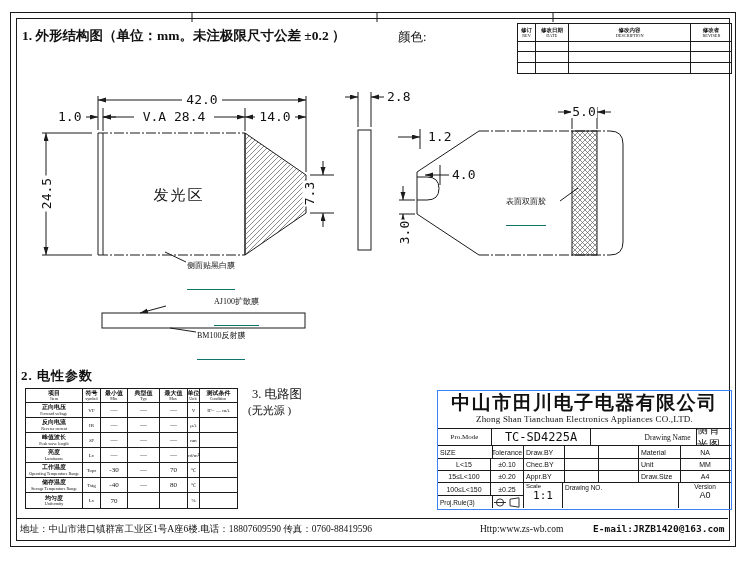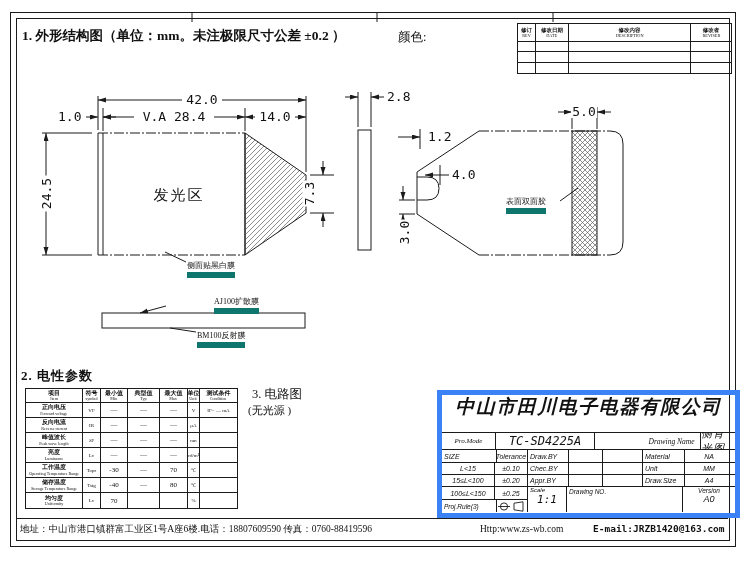--- a/index.html
+++ b/index.html
@@ -5,22 +5,22 @@
   html,body{margin:0;padding:0;background:#fff;}
   .page{position:relative;width:750px;height:569px;background:#fff;overflow:hidden;
         font-family:"Liberation Serif",serif;color:#111;}
   .frame-outer{position:absolute;left:10px;top:12px;width:724px;height:533px;border:1px solid #1b1b1b;}
   .frame-inner{position:absolute;left:16px;top:18px;width:712px;height:521px;border:1px solid #1b1b1b;}
   svg.cad{position:absolute;left:0;top:0;pointer-events:none;}
   .t{position:absolute;white-space:nowrap;line-height:1.1;}
   .dim{position:absolute;font:13px "DejaVu Sans Mono",monospace;color:#111;background:#fff;
        text-align:center;line-height:13px;white-space:nowrap;}
   .vdim{transform:rotate(-90deg);transform-origin:center center;}
-  .note{position:absolute;font:8px "Liberation Serif",serif;color:#111;border-bottom:6px solid #0f766e;
-        padding-bottom:1px;white-space:nowrap;}
+  .note{position:absolute;font:8px "Liberation Serif",serif;color:#111;border-bottom:1px solid #0f766e;
+        padding-bottom:18px;white-space:nowrap;}
   .sec1{left:22px;top:29px;font-size:13.5px;font-weight:bold;}
   .clr{left:398px;top:31px;font-size:12.5px;}
   .sec2{left:21px;top:369px;font-size:13px;font-weight:bold;letter-spacing:1px;}
   .sec3{left:252px;top:388px;font-size:12.5px;text-align:right;}
   .sec3b{left:248px;top:404px;font-size:11px;}
   .area-label{left:148px;top:187px;width:62px;text-align:center;font-size:15px;letter-spacing:2px;}
 
   
   .rt{position:absolute;left:517px;top:23px;width:213px;height:49px;border:1px solid #1b1b1b;
       display:grid;grid-template-columns:18px 33px 122px 1fr;grid-template-rows:18px 1fr 1fr 1fr;}
@@ -38,21 +38,21 @@
   .et>div{border-right:1px solid #1b1b1b;border-bottom:1px solid #1b1b1b;overflow:hidden;
           display:flex;flex-direction:column;align-items:center;justify-content:center;
           font-size:7px;font-family:"Liberation Serif",serif;}
   .et>div:nth-child(7n){border-right:none;}
   .et>div:nth-child(n+50){border-bottom:none;}
   .et .cn{font-size:6px;font-weight:bold;line-height:6.5px;white-space:nowrap;}
   .et .en{font-size:4.5px;line-height:5px;white-space:nowrap;transform:scale(.92);}
   .et .sm{font-size:5px;}
 
   
-  .tb{position:absolute;left:437px;top:390px;width:293px;height:118px;border:5px solid #3b82f6;font-style:italic;}
+  .tb{position:absolute;left:437px;top:390px;width:293px;height:118px;border:1px solid #3b82f6;}
   .tb-co{height:37px;border-bottom:1px solid #1b1b1b;text-align:center;}
   .tb-cn{font-size:19px;font-weight:bold;letter-spacing:1.5px;line-height:23px;font-family:"Liberation Sans",sans-serif;}
   .tb-en{font-size:9px;line-height:11px;letter-spacing:.2px;}
   .tb-mode{height:16px;border-bottom:1px solid #1b1b1b;display:flex;}
   .tb-mode>div{border-right:1px solid #1b1b1b;display:flex;align-items:center;justify-content:center;overflow:hidden;}
   .tb-mode>div:last-child{border-right:none;}
   .tbg{position:relative;height:63px;}
   .tbg .c{position:absolute;border-right:1px solid #1b1b1b;border-bottom:1px solid #1b1b1b;
           overflow:hidden;font-size:7px;font-family:"Liberation Sans",sans-serif;
           display:flex;align-items:center;}
@@ -308,20 +308,21 @@
     <div>70</div>
     <div></div>
     <div></div>
     <div class="sm">%</div>
     <div class="sm"></div>
   </div>
 
   <div class="tb">
     <div class="tb-co">
       <div class="tb-cn">中山市田川电子电器有限公司</div>
+      <div class="tb-en">Zhong Shan Tianchuan Electronics Appliances CO.,LTD.</div>
     </div>
     <div class="tb-mode">
       <div style="width:53px;font-size:7px;">Pro.Mode</div>
       <div style="width:98px;font-size:12px;font-family:'DejaVu Sans Mono',monospace;">TC-SD4225A</div>
       <div style="width:57px;font-size:7.5px;margin-left:48px;">Drawing Name</div>
       <div style="flex:1;font-size:11px;letter-spacing:1px;">侧背光图</div>
     </div>
     <div class="tbg">
 
       <div class="c pad" style="left:0;top:0;width:52px;height:12px;">SIZE</div>

